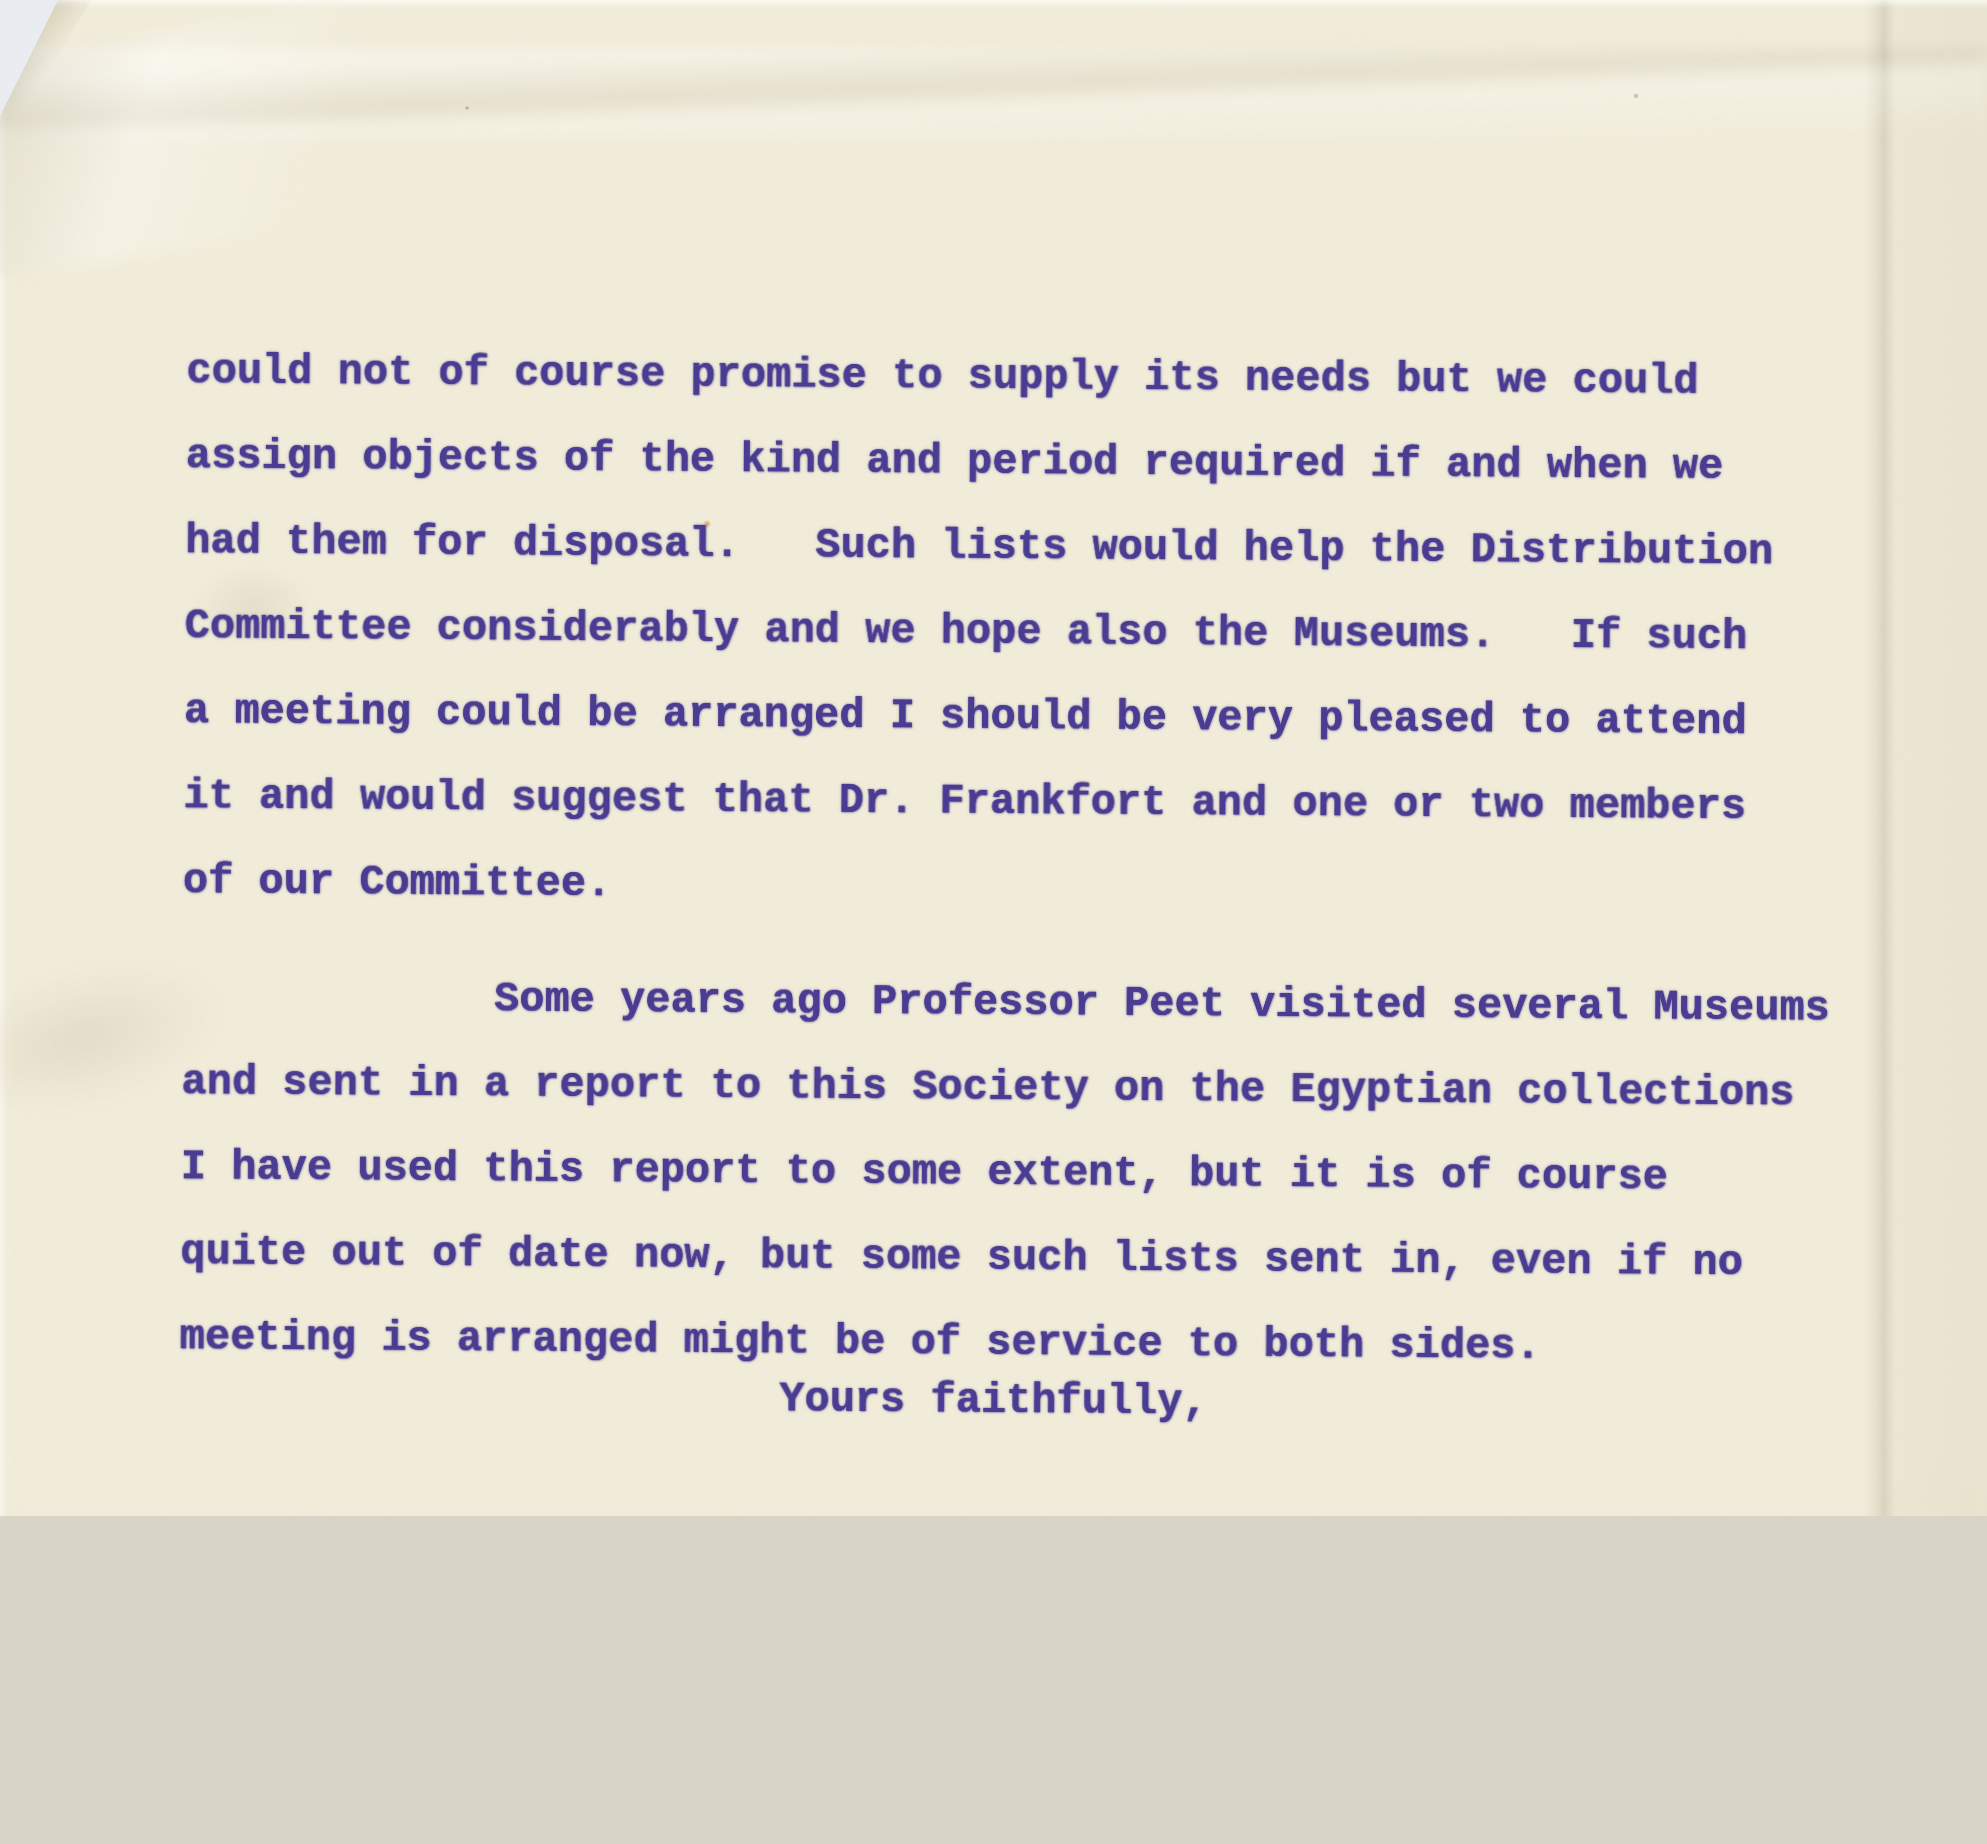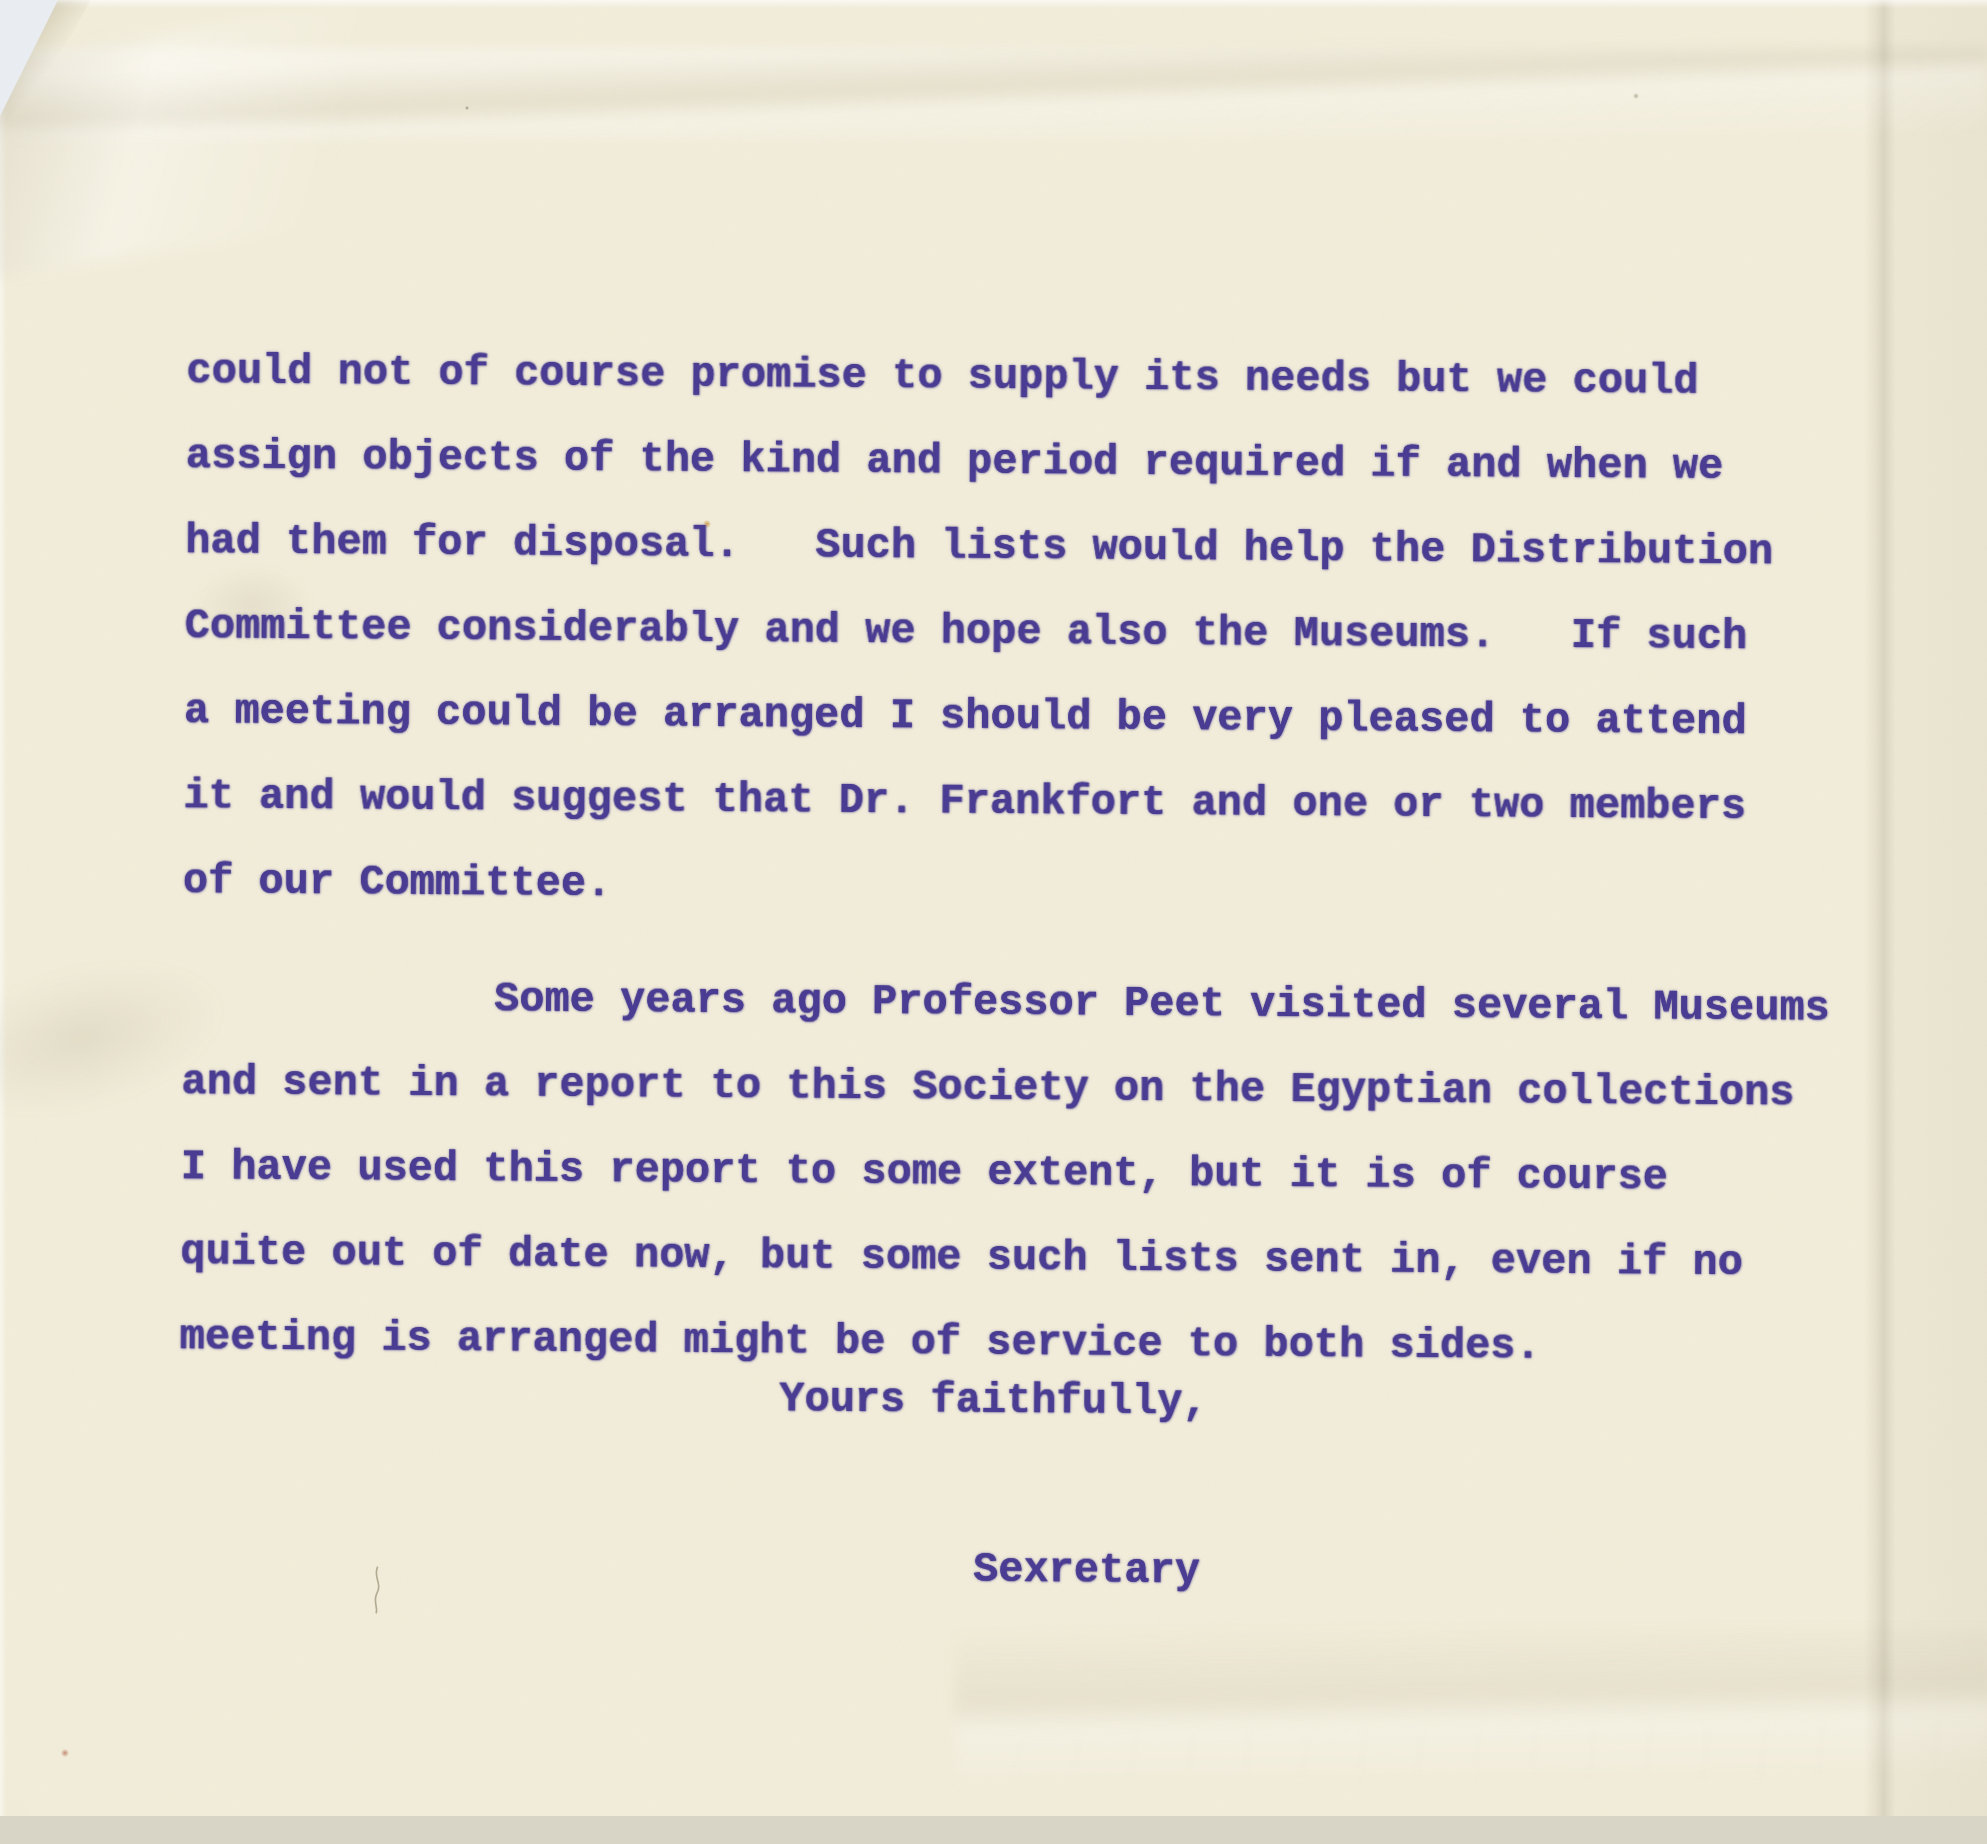--- a/index.html
+++ b/index.html
@@ -1,19 +1,19 @@
 <!DOCTYPE html>
 <html style="font-size:13.3px"><head>
 <meta charset="utf-8">
 <style>
   html, body { margin: 0; padding: 0; background: #d8d4c6; }
   .page {
     position: relative;
     width: 1987px;
-    height: 1816px;
+    height: 1516px;
     overflow: hidden;
     background-color: #f2edda;
     font-family: "Liberation Mono", "DejaVu Sans Mono", monospace;
   }
   
   .paper-shading {
     position: absolute; inset: 0;
     background:
       linear-gradient(180deg, rgba(255,255,255,0.65) 0px, rgba(255,255,255,0) 8.3px),
       linear-gradient(90deg, rgba(255,255,255,0.5) 0px, rgba(255,255,255,0) 6.6px),

